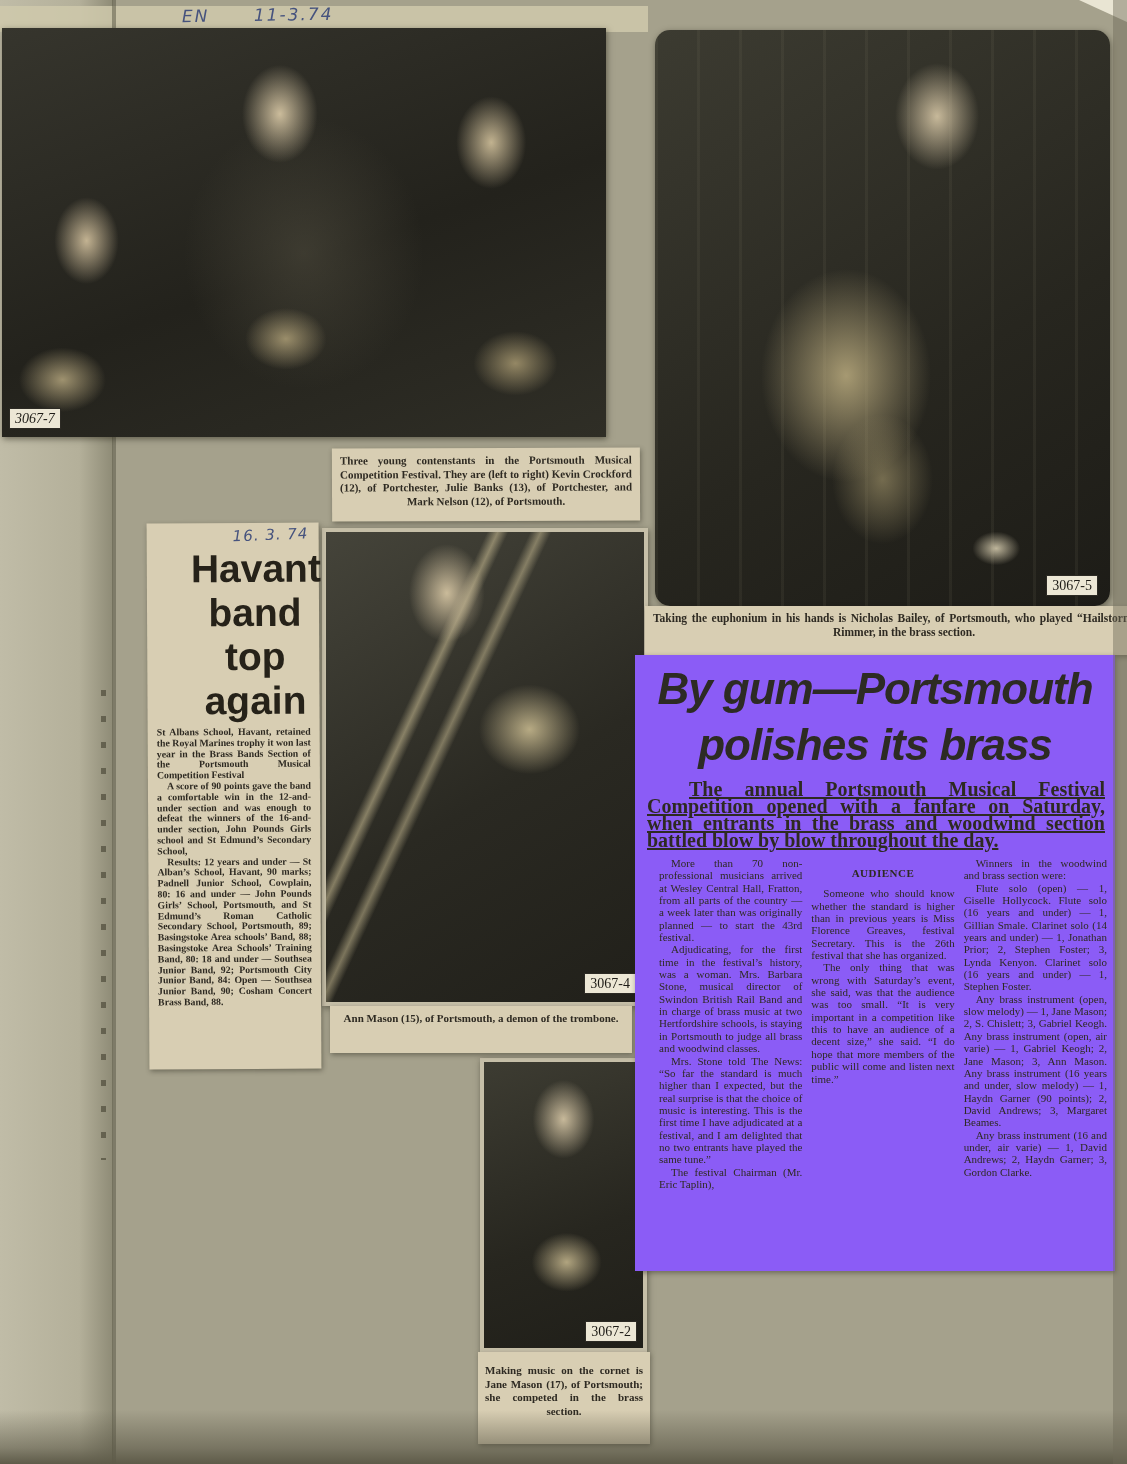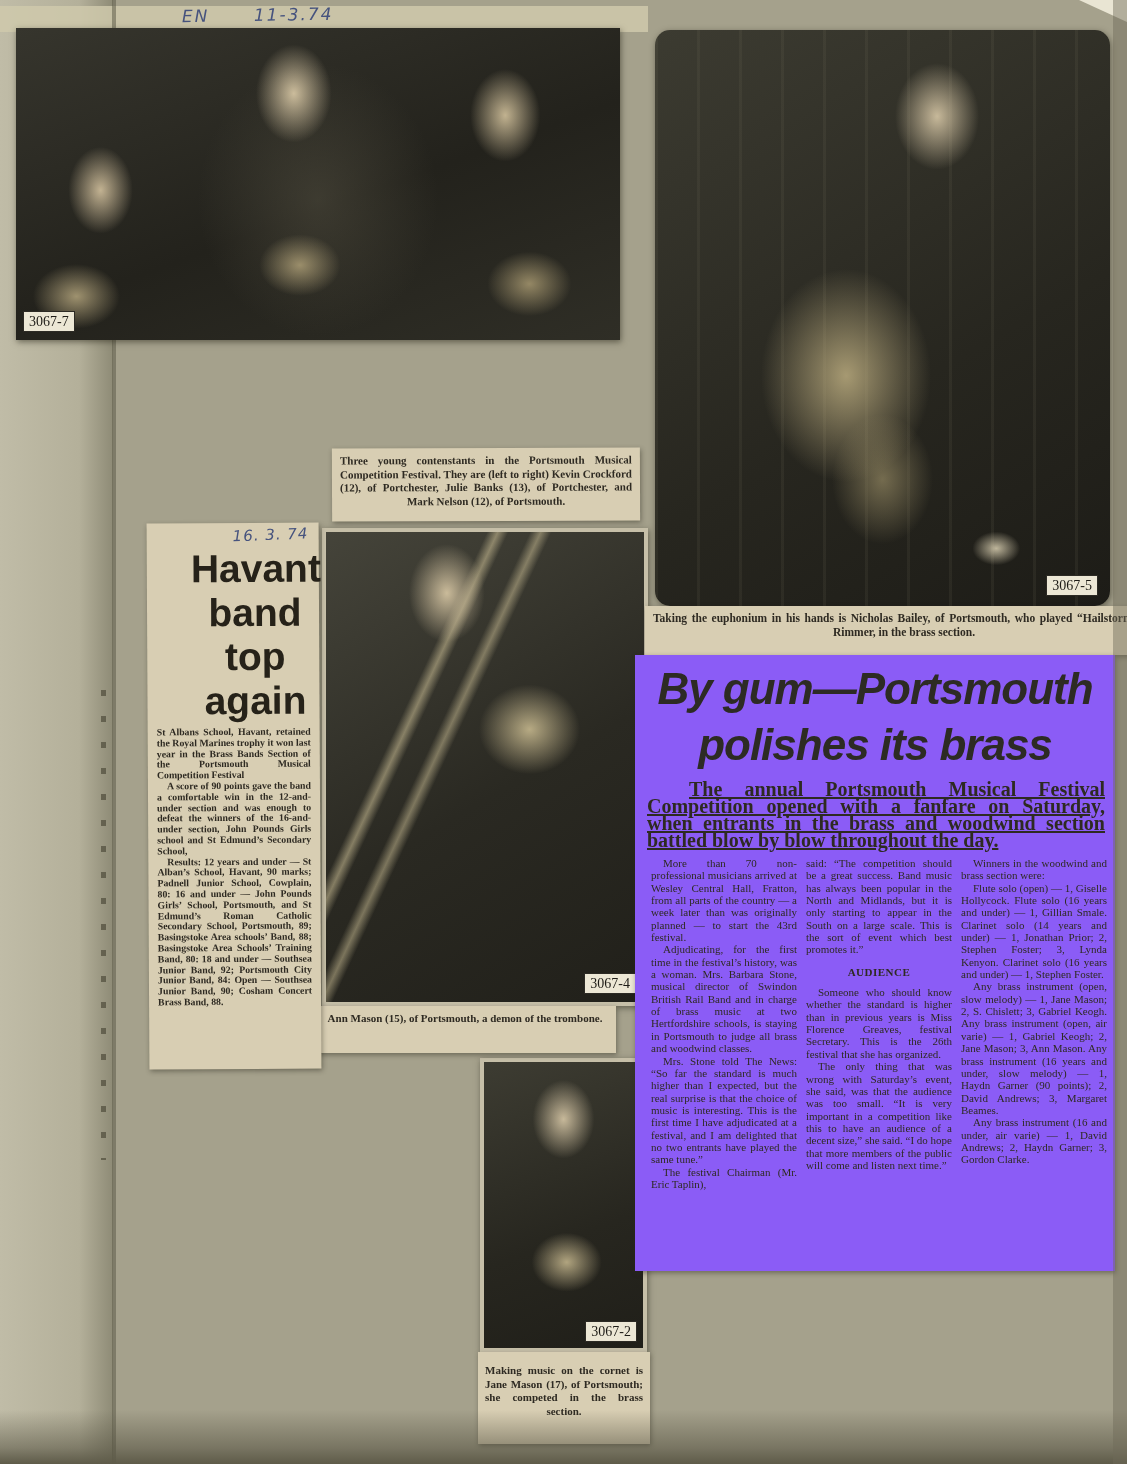--- a/index.html
+++ b/index.html
@@ -20,29 +20,29 @@
 
   .handwriting{position:absolute;color:#46537e;font-family:"DejaVu Sans",sans-serif;
         font-style:italic;white-space:pre;}
   .hw-top{left:182px;top:5px;font-size:17px;letter-spacing:2px;transform:rotate(-1deg);}
   .hw-date{position:absolute;right:10px;top:3px;font-size:15px;letter-spacing:1px;transform:rotate(-2deg);}
 
   
   .photo{position:absolute;background-color:#23221c;box-shadow:1px 2px 6px rgba(40,38,26,.55);}
   .photo-label{position:absolute;background:#ece7d5;border:1px solid #2c2a24;color:#1d1b16;
         font-size:14px;line-height:19px;padding:0 5px;font-family:"Liberation Serif",serif;}
-  .photo-trumpets{left:16px;top:28px;width:604px;height:312px;background:
+  .photo-trumpets{left:2px;top:28px;width:604px;height:409px;background:
       radial-gradient(ellipse 46px 62px at 14% 52%,rgba(203,186,152,.95),rgba(203,186,152,0) 70%),
       radial-gradient(ellipse 54px 70px at 46% 21%,rgba(212,196,162,.95),rgba(0,0,0,0) 70%),
       radial-gradient(ellipse 50px 66px at 81% 28%,rgba(202,186,150,.95),rgba(0,0,0,0) 70%),
       radial-gradient(ellipse 62px 46px at 10% 86%,rgba(172,158,120,.9),rgba(0,0,0,0) 70%),
       radial-gradient(ellipse 58px 44px at 47% 76%,rgba(166,152,114,.9),rgba(0,0,0,0) 70%),
       radial-gradient(ellipse 60px 46px at 85% 82%,rgba(160,146,108,.9),rgba(0,0,0,0) 70%),
       radial-gradient(ellipse 150px 170px at 50% 55%,rgba(92,88,72,.45),rgba(0,0,0,0) 80%),
-      linear-gradient(160deg,#36352d 0%,#23221c 55%,#2f2e26 100%);}
+      linear-gradient(160deg,#36352d 0%,#23221c 55%,#2f2e26 100%); font-style: italic;}
   .photo-euphonium{left:655px;top:30px;width:455px;height:576px;background:
       radial-gradient(ellipse 60px 76px at 62% 15%,rgba(207,192,160,.95),rgba(0,0,0,0) 70%),
       radial-gradient(ellipse 118px 148px at 42% 60%,rgba(188,173,128,.85),rgba(0,0,0,0) 72%),
       radial-gradient(ellipse 70px 90px at 50% 78%,rgba(150,138,100,.7),rgba(0,0,0,0) 72%),
       radial-gradient(ellipse 34px 24px at 75% 90%,rgba(218,208,178,.85),rgba(0,0,0,0) 70%),
       repeating-linear-gradient(90deg,rgba(125,120,98,.12) 0 3px,rgba(0,0,0,0) 3px 42px),
       linear-gradient(150deg,#3c3b31 0%,#27261f 60%,#1d1c17 100%); border-radius: 15px;}
   .photo-trombone{left:322px;top:528px;width:326px;height:478px;border:4px solid #c6bfa8;
       box-sizing:border-box;background:
       radial-gradient(ellipse 54px 70px at 38% 13%,rgba(210,194,160,.95),rgba(0,0,0,0) 70%),
@@ -55,38 +55,38 @@
       radial-gradient(ellipse 50px 42px at 52% 70%,rgba(192,178,138,.9),rgba(0,0,0,0) 70%),
       linear-gradient(160deg,#3d3c32 0%,#27261f 60%,#201f19 100%);}
 
   
   .clip{position:absolute;background:#d8ceb3;box-shadow:1px 2px 5px rgba(40,38,26,.45);color:#2e2a22;}
   .cap{font-weight:700;font-size:11px;line-height:13.5px;text-align:justify;text-align-last:center;
        padding:6px 8px;margin:0;}
   .clip-cap-trumpets{left:332px;top:448px;width:308px;height:73px;transform:rotate(-.2deg);}
   .clip-cap-euphonium{left:645px;top:606px;width:518px;height:49px;}
   .clip-cap-euphonium .cap{font-size:11.5px;}
-  .clip-cap-trombone{left:314px;top:1006px;width:302px;height:47px;}
+  .clip-cap-trombone{left:330px;top:1006px;width:302px;height:47px;}
   .clip-cap-cornet{left:478px;top:1352px;width:172px;height:92px;}
   .clip-cap-cornet .cap{padding:12px 7px;}
 
   .clip-side{left:148px;top:523px;width:172px;height:546px;transform:rotate(-.3deg);}
   .side-headline{font-family:"Liberation Sans",sans-serif;font-weight:700;font-size:39px;
        line-height:44px;text-align:center;margin:24px 0 4px 0;color:#262219;padding-left:44px;}
   .side-body{font-size:9.8px;line-height:10.8px;font-weight:700;text-align:justify;
        margin:0;padding:0 9px;}
   .side-body.ind{text-indent:10px;}
 
   .clip-main{left:635px;top:655px;width:480px;height:616px;background:#8b5cf6;}
   .main-headline{font-family:"Liberation Sans",sans-serif;font-style:italic;font-weight:600;
        font-size:44px;line-height:56px;text-align:center;margin:6px 0 8px 0;color:#2d2b24;
        letter-spacing:-1px;}
   .main-intro{font-size:20px;line-height:17px;font-weight:700;text-align:justify;
        margin:0;padding:0 10px 0 12px;text-indent:42px;text-decoration:underline;}
-  .cols{display:flex;gap:9px;padding:8px 8px 0 16px;}
+  .cols{display:flex;gap:9px;padding:8px 8px 0 24px;}
   .col{width:148px;}
   .col p{font-size:11px;line-height:12.35px;text-align:justify;margin:0;}
   .col p.ind{text-indent:12px;}
   .subhead{font-size:12.5px;font-weight:700;text-align:center;margin:10px 0 8px 0 !important;
        letter-spacing:.5px;text-align-last:center;}
 </style>
 </head>
 <body>
 
 <div class="page">
@@ -140,21 +140,20 @@
       <span>polishes its brass</span></h1>
     <p class="main-intro">The annual Portsmouth Musical Festival Competition opened with a fanfare on Saturday, when entrants in the brass and woodwind section battled blow by blow throughout the day.</p>
     <div class="cols">
       <div class="col">
         <p class="ind">More than 70 non-professional musicians arrived at Wesley Central Hall, Fratton, from all parts of the country — a week later than was originally planned — to start the 43rd festival.</p>
         <p class="ind">Adjudicating, for the first time in the festival’s history, was a woman. Mrs. Barbara Stone, musical director of Swindon British Rail Band and in charge of brass music at two Hertfordshire schools, is staying in Portsmouth to judge all brass and woodwind classes.</p>
         <p class="ind">Mrs. Stone told The News: “So far the standard is much higher than I expected, but the real surprise is that the choice of music is interesting. This is the first time I have adjudicated at a festival, and I am delighted that no two entrants have played the same tune.”</p>
         <p class="ind">The festival Chairman (Mr. Eric Taplin),</p>
       </div>
       <div class="col">
-        <p>said: “The competition should be a great success. Band music has always been popular in the North and Midlands, but it is only starting to appear in the South on a large scale. This is the sort of event which best promotes it.”</p>
         <p class="subhead">AUDIENCE</p>
         <p class="ind">Someone who should know whether the standard is higher than in previous years is Miss Florence Greaves, festival Secretary. This is the 26th festival that she has organized.</p>
         <p class="ind">The only thing that was wrong with Saturday’s event, she said, was that the audience was too small. “It is very important in a competition like this to have an audience of a decent size,” she said. “I do hope that more members of the public will come and listen next time.”</p>
       </div>
       <div class="col">
         <p class="ind">Winners in the woodwind and brass section were:</p>
         <p class="ind">Flute solo (open) — 1, Giselle Hollycock. Flute solo (16 years and under) — 1, Gillian Smale. Clarinet solo (14 years and under) — 1, Jonathan Prior; 2, Stephen Foster; 3, Lynda Kenyon. Clarinet solo (16 years and under) — 1, Stephen Foster.</p>
         <p class="ind">Any brass instrument (open, slow melody) — 1, Jane Mason; 2, S. Chislett; 3, Gabriel Keogh. Any brass instrument (open, air varie) — 1, Gabriel Keogh; 2, Jane Mason; 3, Ann Mason. Any brass instrument (16 years and under, slow melody) — 1, Haydn Garner (90 points); 2, David Andrews; 3, Margaret Beames.</p>
         <p class="ind">Any brass instrument (16 and under, air varie) — 1, David Andrews; 2, Haydn Garner; 3, Gordon Clarke.</p>
       </div>

